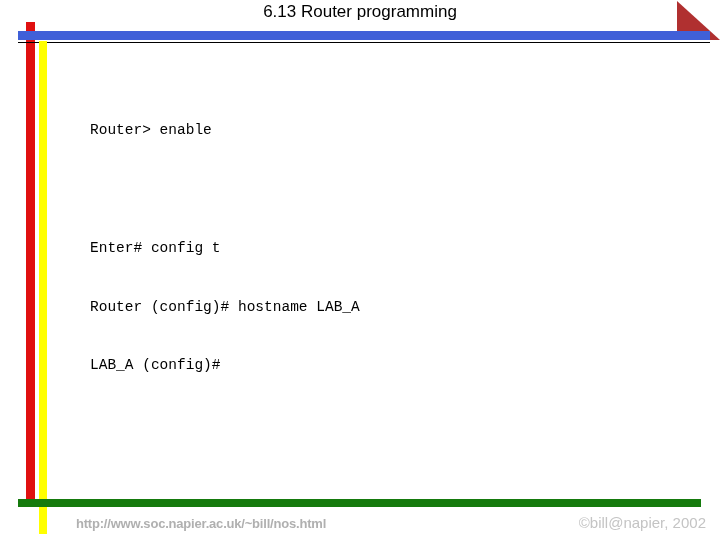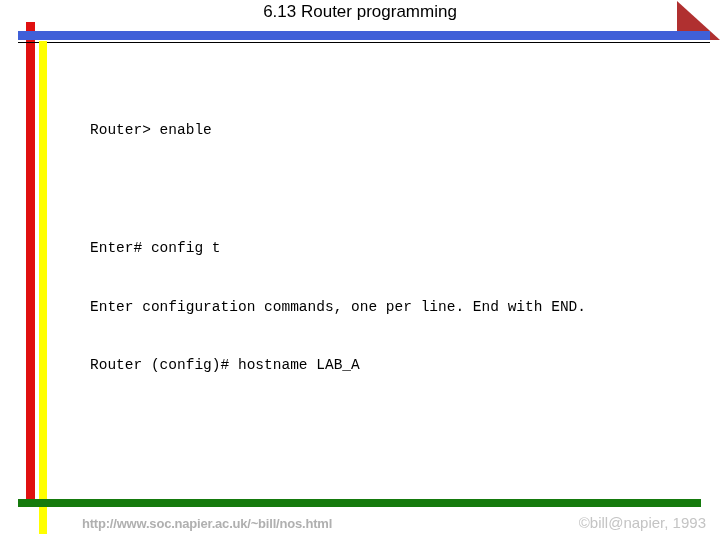--- a/index.html
+++ b/index.html
@@ -105,21 +105,21 @@
     min-height: 19.6px;
     margin-left: 8px;
   }
   #console .line.blank {
     height: 19.6px;
   }
 
   
   #footer-url {
     position: absolute;
-    left: 82px;
+    left: 76px;
     top: 516px;
     font-family: "Liberation Sans", sans-serif;
     font-size: 13px;
     font-weight: bold;
     color: #b0b0b0;
     white-space: nowrap;
     letter-spacing: -0.2px;
   }
   #footer-copyright {
     position: absolute;
@@ -148,30 +148,30 @@
   <div class="deco-red-bar"></div>
   <div class="deco-blue-bar"></div>
   <div class="deco-black-rule"></div>
   <div class="deco-yellow-bar"></div>
   <div class="deco-green-bar"></div>
 
   <div id="console">
     <div class="line">Router&gt; enable</div>
     <div class="line blank"></div>
     <div class="line">Enter# config t</div>
-    <div class="line">Enter configuration commands, one per line. End with END.</div>
     <div class="line">Router (config)# hostname LAB_A</div>
+    <div class="line">LAB_A (config)#</div>
     <div class="line blank"></div>
     
     
     
     
     
     
     
     
     
   </div>
 
   <div id="footer-url">http://www.soc.napier.ac.uk/~bill/nos.html</div>
-  <div id="footer-copyright">©bill@napier, 1993</div>
+  <div id="footer-copyright">©bill@napier, 2002</div>
 
 </div>
 
 </body></html>

